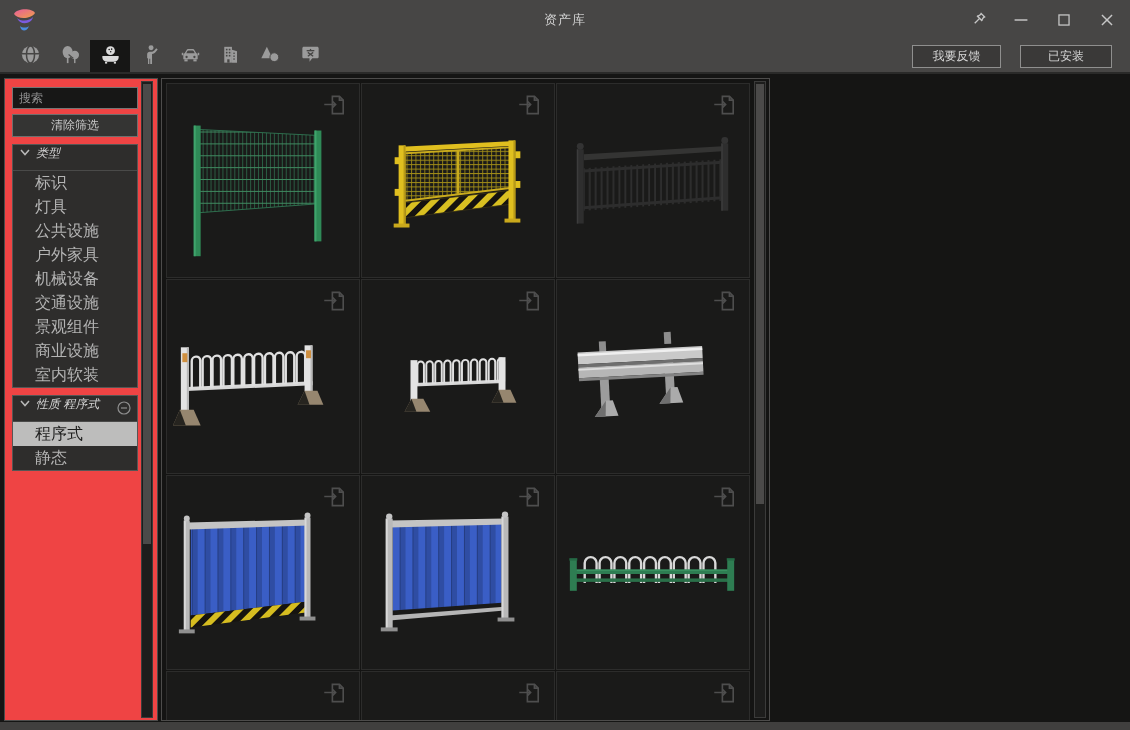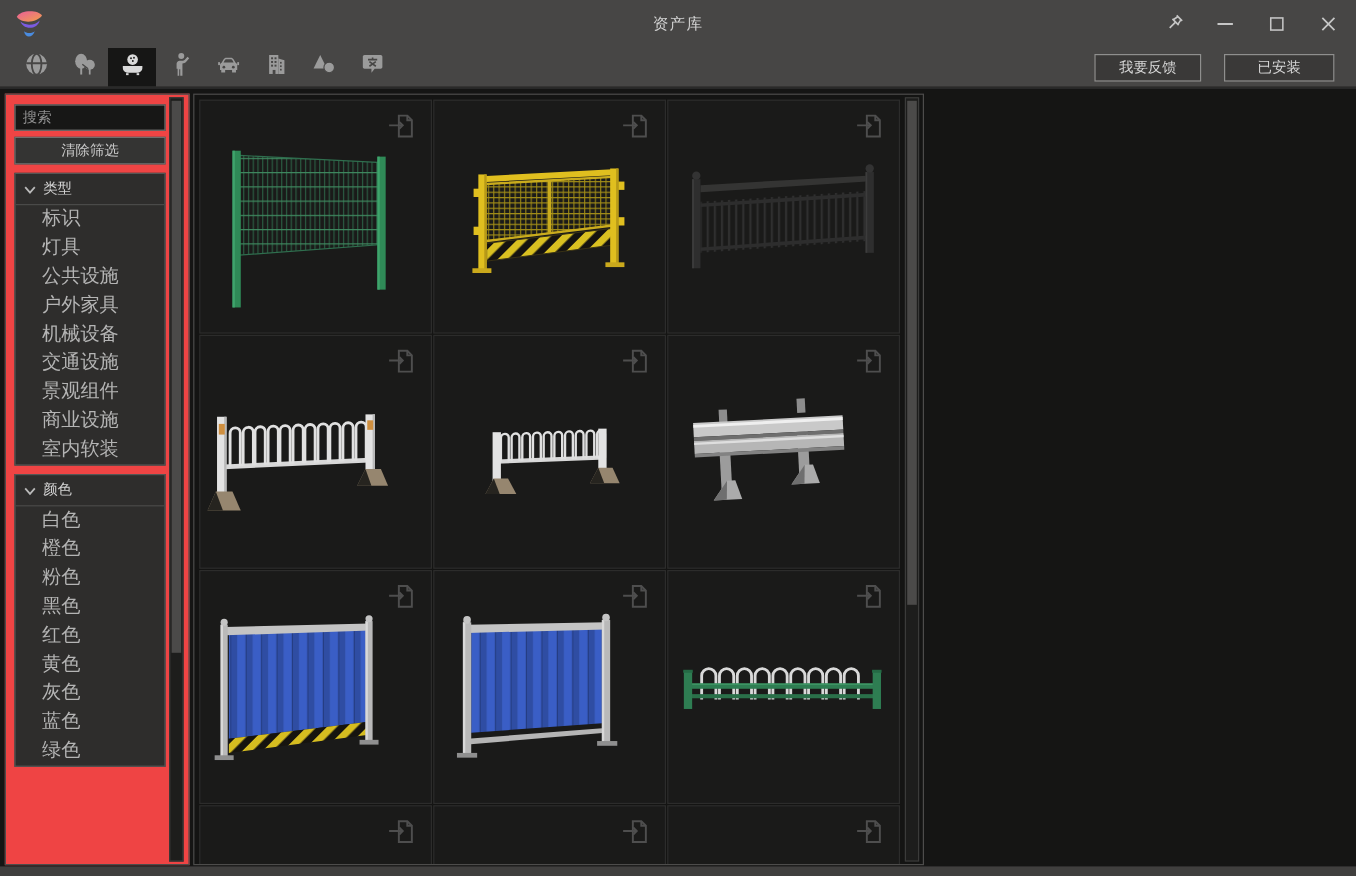--- a/index.html
+++ b/index.html
@@ -34,22 +34,22 @@
   .panel{position:absolute;top:4px;bottom:1px;border:1px solid #4d4c4b;box-sizing:border-box;overflow:hidden;}
   
   .sidebar{left:4px;width:154px;background:#ef4444;}
   .side-col{position:absolute;left:7px;top:8px;width:126px;}
   .search{width:126px;height:22px;box-sizing:border-box;background:#171716;border:1px solid #757574;
     color:#cfcfcf;font-size:12px;padding:0 6px;margin:0 0 5px 0;outline:none;display:block;font-family:inherit;}
   .search::placeholder{color:#919191;}
   .clear-btn{width:126px;height:23px;box-sizing:border-box;background:#343433;border:1px solid #6f6f6e;
     color:#c9c9c9;font-size:12px;margin-bottom:7px;display:flex;align-items:center;justify-content:center;}
   .group{border:1px solid #565655;background:#2e2d2c;margin-bottom:7px;box-sizing:border-box;width:126px;}
-  .f-head{height:25px;display:flex;align-items:center;border-bottom:1px solid #4a4a49;
-    color:#d4d4d4;font-size:12px;position:relative;}
+  .f-head{height:25px;display:flex;align-items:flex-start;border-bottom:1px solid #4a4a49;
+    color:#d4d4d4;font-size:12px;position:relative;font-style:italic;}
   .f-head .chev{margin:1px 5px 0 6px;display:flex;}
   .f-head .rm{position:absolute;right:5px;top:4px;display:flex;}
   .f-item{height:24px;line-height:24px;padding-left:22px;color:#b4b4b4;font-size:16px;}
   .f-item.sel{background:#bdbdbc;color:#1d1d1c;}
   .vscroll{position:absolute;width:12px;background:#1d1d1c;border:1px solid #3b3b3a;box-sizing:border-box;}
   .vscroll .vthumb{position:absolute;left:1px;right:1px;background:#4b4a49;}
   .side-scroll{right:4px;top:2px;bottom:2px;}
   .side-scroll .vthumb{top:2px;height:460px;}
   
   .grid-panel{left:161px;width:609px;background:#141413;}
@@ -220,41 +220,39 @@
         <div class="f-item">灯具</div>
         <div class="f-item">公共设施</div>
         <div class="f-item">户外家具</div>
         <div class="f-item">机械设备</div>
         <div class="f-item">交通设施</div>
         <div class="f-item">景观组件</div>
         <div class="f-item">商业设施</div>
         <div class="f-item">室内软装</div>
       </div>
 
-
       <div class="group">
         <div class="f-head">
           <span class="chev">
             <svg width="12" height="12" viewBox="0 0 12 12">
                 <polyline points="2,4 6,8.5 10,4" fill="none" stroke="#b9b9b9" stroke-width="1.5"></polyline>
               </svg>
           </span>
-          <span>颜色</span>
+          <span>性质 程序式</span>
+          <span class="rm">
+            <svg width="16" height="16" viewBox="0 0 16 16">
+                <circle cx="8" cy="8" r="6" fill="none" stroke="#8e8e8e" stroke-width="1.2"></circle>
+                <path d="M5 8 H11" stroke="#8e8e8e" stroke-width="1.2"></path>
+              </svg>
+          </span>
         </div>
-        <div class="f-item">白色</div>
-        <div class="f-item">橙色</div>
-        <div class="f-item">粉色</div>
-        <div class="f-item">黑色</div>
-        <div class="f-item">红色</div>
-        <div class="f-item">黄色</div>
-        <div class="f-item">灰色</div>
-        <div class="f-item">蓝色</div>
-        <div class="f-item">绿色</div>
-
-      </div>
+        <div class="f-item sel">程序式</div>
+        <div class="f-item">静态</div>
+      </div>
+
     </div>
     <div class="vscroll side-scroll">
       <div class="vthumb"></div>
     </div>
   </aside>
 
   <section class="panel grid-panel">
     <div class="grid-cells">
 
       <div class="cell">

